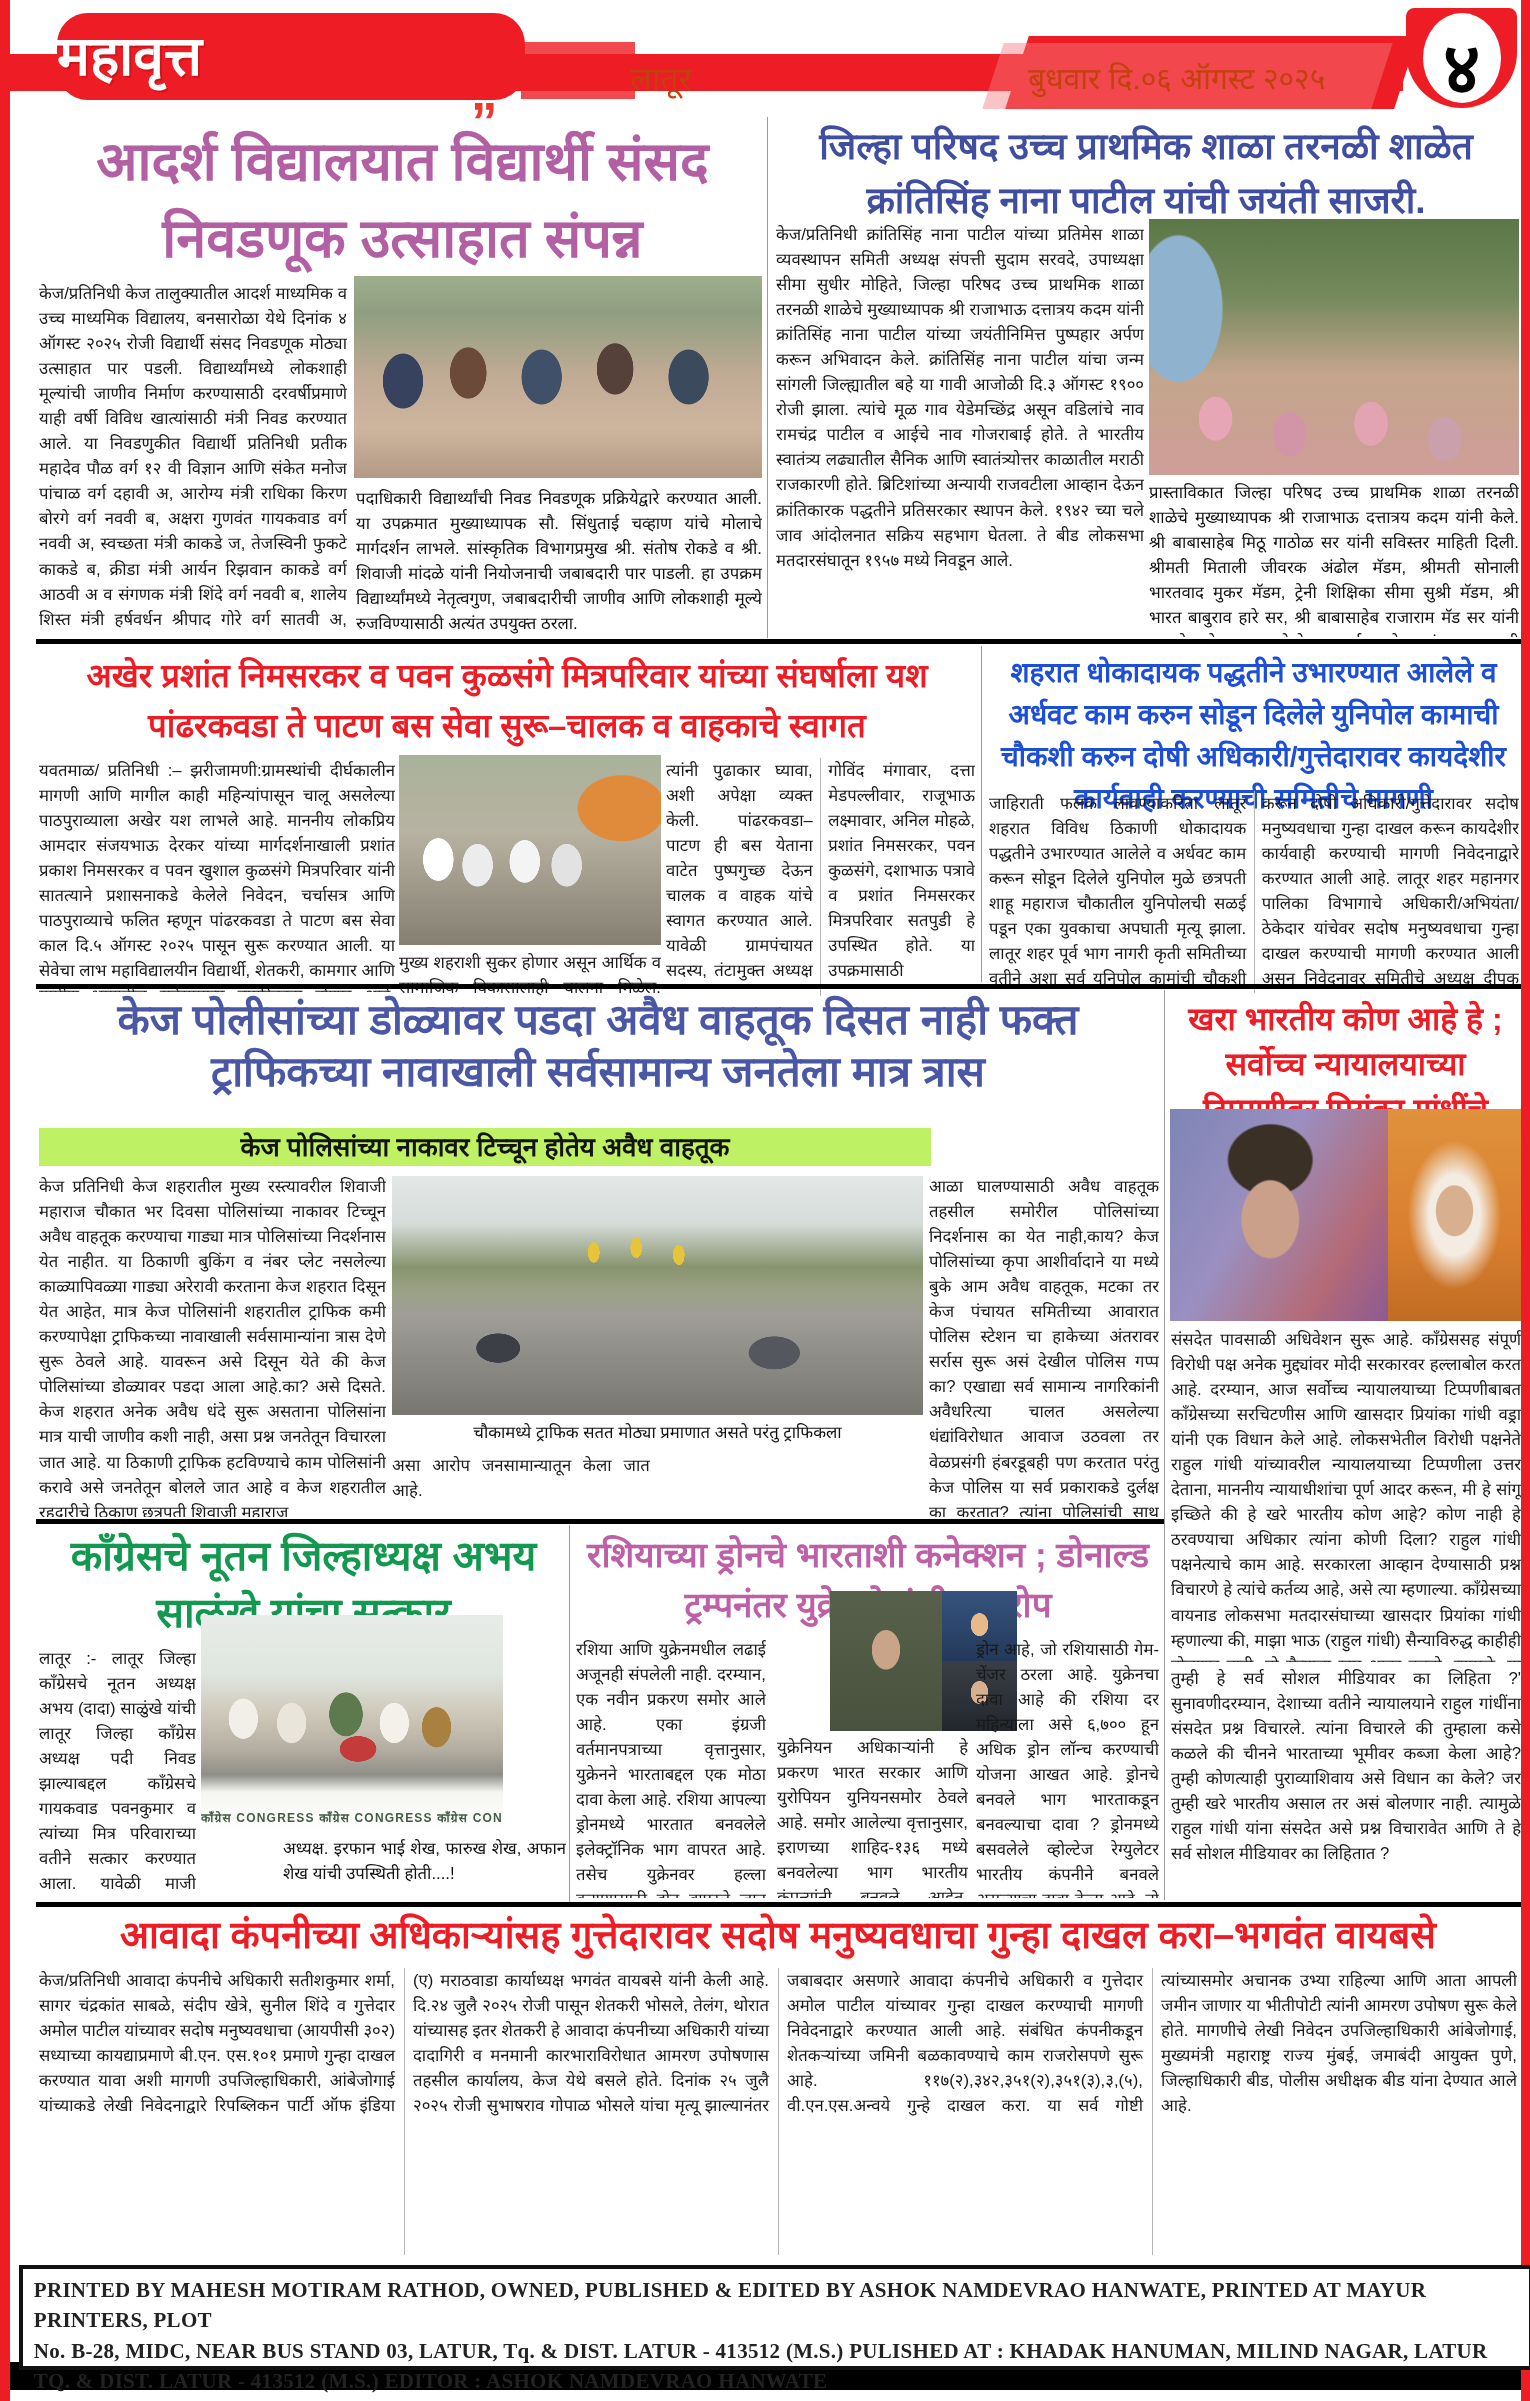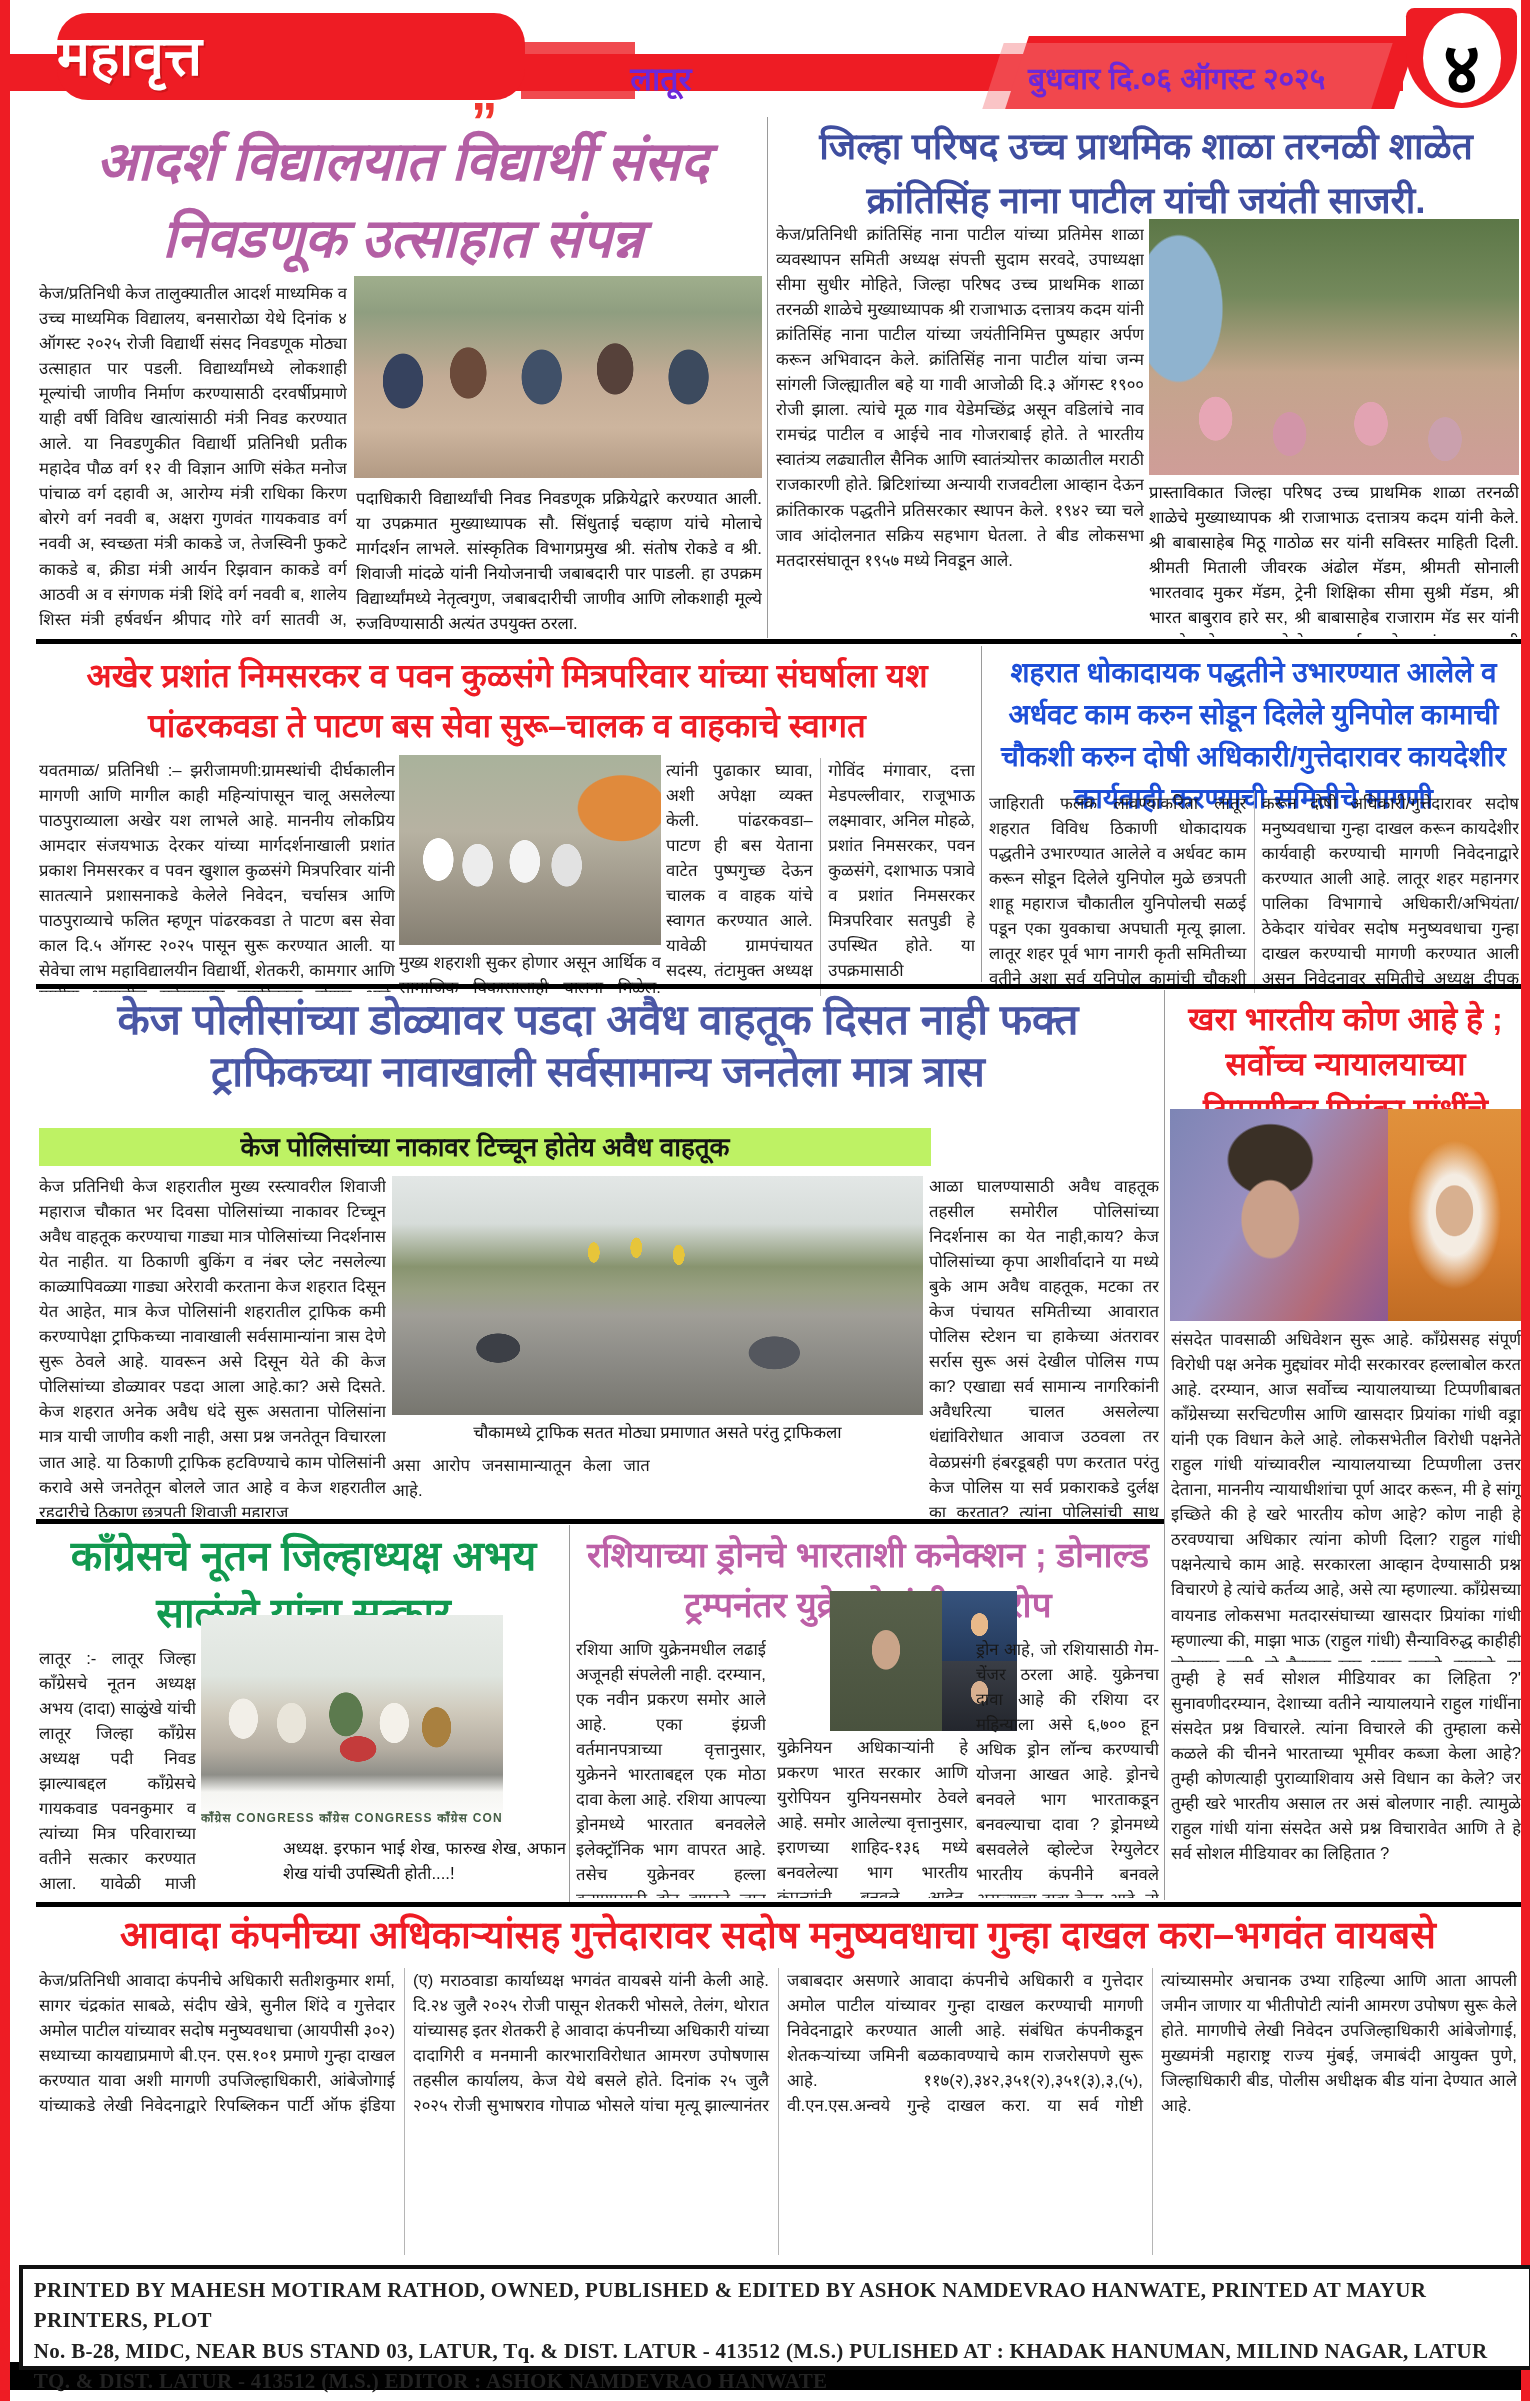--- a/index.html
+++ b/index.html
@@ -19,21 +19,21 @@
   .bodytext{font-size:16.7px;line-height:1.5;text-align:justify;overflow:hidden;color:#181818;}
   .caption{font-size:16.7px;line-height:1.5;text-align:justify;overflow:hidden;color:#101010;}
   .cols2{column-count:2;column-gap:15.5px;column-rule:0.6px solid #b5b5b5;}
   .cols4{column-count:4;column-gap:18px;column-rule:0.6px solid #b5b5b5;}
   .hrule{background:#000;}
   .vrule{background:#9a9a9a;width:1.2px;}
   .photo{background-size:cover;overflow:hidden;}
   .masthead-box{background:#ee1c24;border-radius:31px;}
   .masthead-text{font-weight:bold;font-size:55px;text-align:left;line-height:87px;
                  text-shadow:1.8px 1.8px 0 rgba(150,10,10,.35);}
-  .ribbon-text{font-weight:bold;color:#6d28d9;}
+  .ribbon-text{font-weight:normal;color:#c2410c;}
   .skew{transform:skewX(-18deg);}
   .subbar{background:#bef264;}
   .flourish::after{content:"\201D";color:#f0372e;font-size:53px;font-weight:bold;}
   .badge-shell{background:#ee1c24;border-radius:8.4px 8.4px 57px 57px;}
   .badge-inner{background:#ffffff;border-radius:50%;}
   .badge-num{font-weight:bold;font-size:71px;color:#000;text-align:center;}
   .footer-box{border:4.2px solid #111;}
   .footer-line{font-family:"Liberation Serif","DejaVu Serif",serif;font-weight:bold;
                font-size:21px;line-height:1.45;color:#222;letter-spacing:0.3px;}
   .skirt-label{font-size:12px;font-weight:bold;color:#445c44;letter-spacing:1.2px;white-space:nowrap;
@@ -59,21 +59,21 @@
 
   <div class="abs ribbon-text" style="left:592px;top:56px;width:138px;font-size:32px;text-align:center;">लातूर</div>
   <div class="abs ribbon-text" style="left:1028px;top:57px;width:371px;font-size:30px;text-align:left;">बुधवार दि.०६ ऑगस्ट २०२५</div>
 
   <div class="abs badge-shell" style="left:1406px;top:8.4px;width:111px;height:100px;">
     <div class="abs badge-inner" style="left:16.7px;top:4.8px;width:78px;height:90px;"></div>
     <div class="abs badge-num" style="left:16.7px;top:8.4px;width:78px;">४</div>
   </div>
 
   <div class="abs flourish" style="left:471px;top:91px;"></div>
-  <div class="abs headline c-mag" style="left:42px;top:123px;width:721px;font-size:54px;line-height:1.42;font-style:italic;">आदर्श विद्यालयात विद्यार्थी संसद निवडणूक उत्साहात संपन्न</div>
+  <div class="abs headline c-mag" style="left:42px;top:123px;width:721px;font-size:54px;line-height:1.42;">आदर्श विद्यालयात विद्यार्थी संसद निवडणूक उत्साहात संपन्न</div>
   <div class="abs bodytext" style="left:39px;top:281px;width:308px;height:352px;">केज/प्रतिनिधी केज तालुक्यातील आदर्श माध्यमिक व उच्च माध्यमिक विद्यालय, बनसारोळा येथे दिनांक ४ ऑगस्ट २०२५ रोजी विद्यार्थी संसद निवडणूक मोठ्या उत्साहात पार पडली. विद्यार्थ्यांमध्ये लोकशाही मूल्यांची जाणीव निर्माण करण्यासाठी दरवर्षीप्रमाणे याही वर्षी विविध खात्यांसाठी मंत्री निवड करण्यात आले. या निवडणुकीत विद्यार्थी प्रतिनिधी प्रतीक महादेव पौळ वर्ग १२ वी विज्ञान आणि संकेत मनोज पांचाळ वर्ग दहावी अ, आरोग्य मंत्री राधिका किरण बोरगे वर्ग नववी ब, अक्षरा गुणवंत गायकवाड वर्ग नववी अ, स्वच्छता मंत्री काकडे ज, तेजस्विनी फुकटे काकडे ब, क्रीडा मंत्री आर्यन रिझवान काकडे वर्ग आठवी अ व संगणक मंत्री शिंदे वर्ग नववी ब, शालेय शिस्त मंत्री हर्षवर्धन श्रीपाद गोरे वर्ग सातवी अ, अभिराज ज्ञानेश्वर रोकडे वर्ग सातवी अ, वृक्षारोपण मंत्री सानिका महेश पौळ वर्ग आठवी ब, सांस्कृतिक मंत्री श्रद्धा अनिल जोगदंड वर्ग आठवी अ, राधा गणेश करजकर वर्ग बारावी विज्ञान आणि विद्या मंत्री अक्षरा अनिल गोरे वर्ग दहावी अ, संकेत मनोज पांचाळ वर्ग दहावी अ अशी विविध पदे विद्यार्थ्यांमध्ये वाटप करण्यात आली. सर्व</div>
   <div class="abs photo" style="left:354px;top:276px;width:408px;height:202px;background:
          radial-gradient(33px 45px at 12% 52%, #36425e 0 60%, transparent 62%),
          radial-gradient(30px 42px at 28% 48%, #6b4a3a 0 60%, transparent 62%),
          radial-gradient(33px 45px at 46% 50%, #405068 0 60%, transparent 62%),
          radial-gradient(30px 42px at 64% 46%, #56413a 0 60%, transparent 62%),
          radial-gradient(33px 45px at 82% 50%, #3c4a5e 0 60%, transparent 62%),
          linear-gradient(180deg,#9fae8c 0%,#8f9e80 18%,#c2ab95 50%,#cdb59e 75%,#b29a84 100%);"></div>
   <div class="abs caption" style="left:356px;top:486px;width:406px;height:149px;">पदाधिकारी विद्यार्थ्यांची निवड निवडणूक प्रक्रियेद्वारे करण्यात आली. या उपक्रमात मुख्याध्यापक सौ. सिंधुताई चव्हाण यांचे मोलाचे मार्गदर्शन लाभले. सांस्कृतिक विभागप्रमुख श्री. संतोष रोकडे व श्री. शिवाजी मांदळे यांनी नियोजनाची जबाबदारी पार पाडली. हा उपक्रम विद्यार्थ्यांमध्ये नेतृत्वगुण, जबाबदारीची जाणीव आणि लोकशाही मूल्ये रुजविण्यासाठी अत्यंत उपयुक्त ठरला.</div>
 

